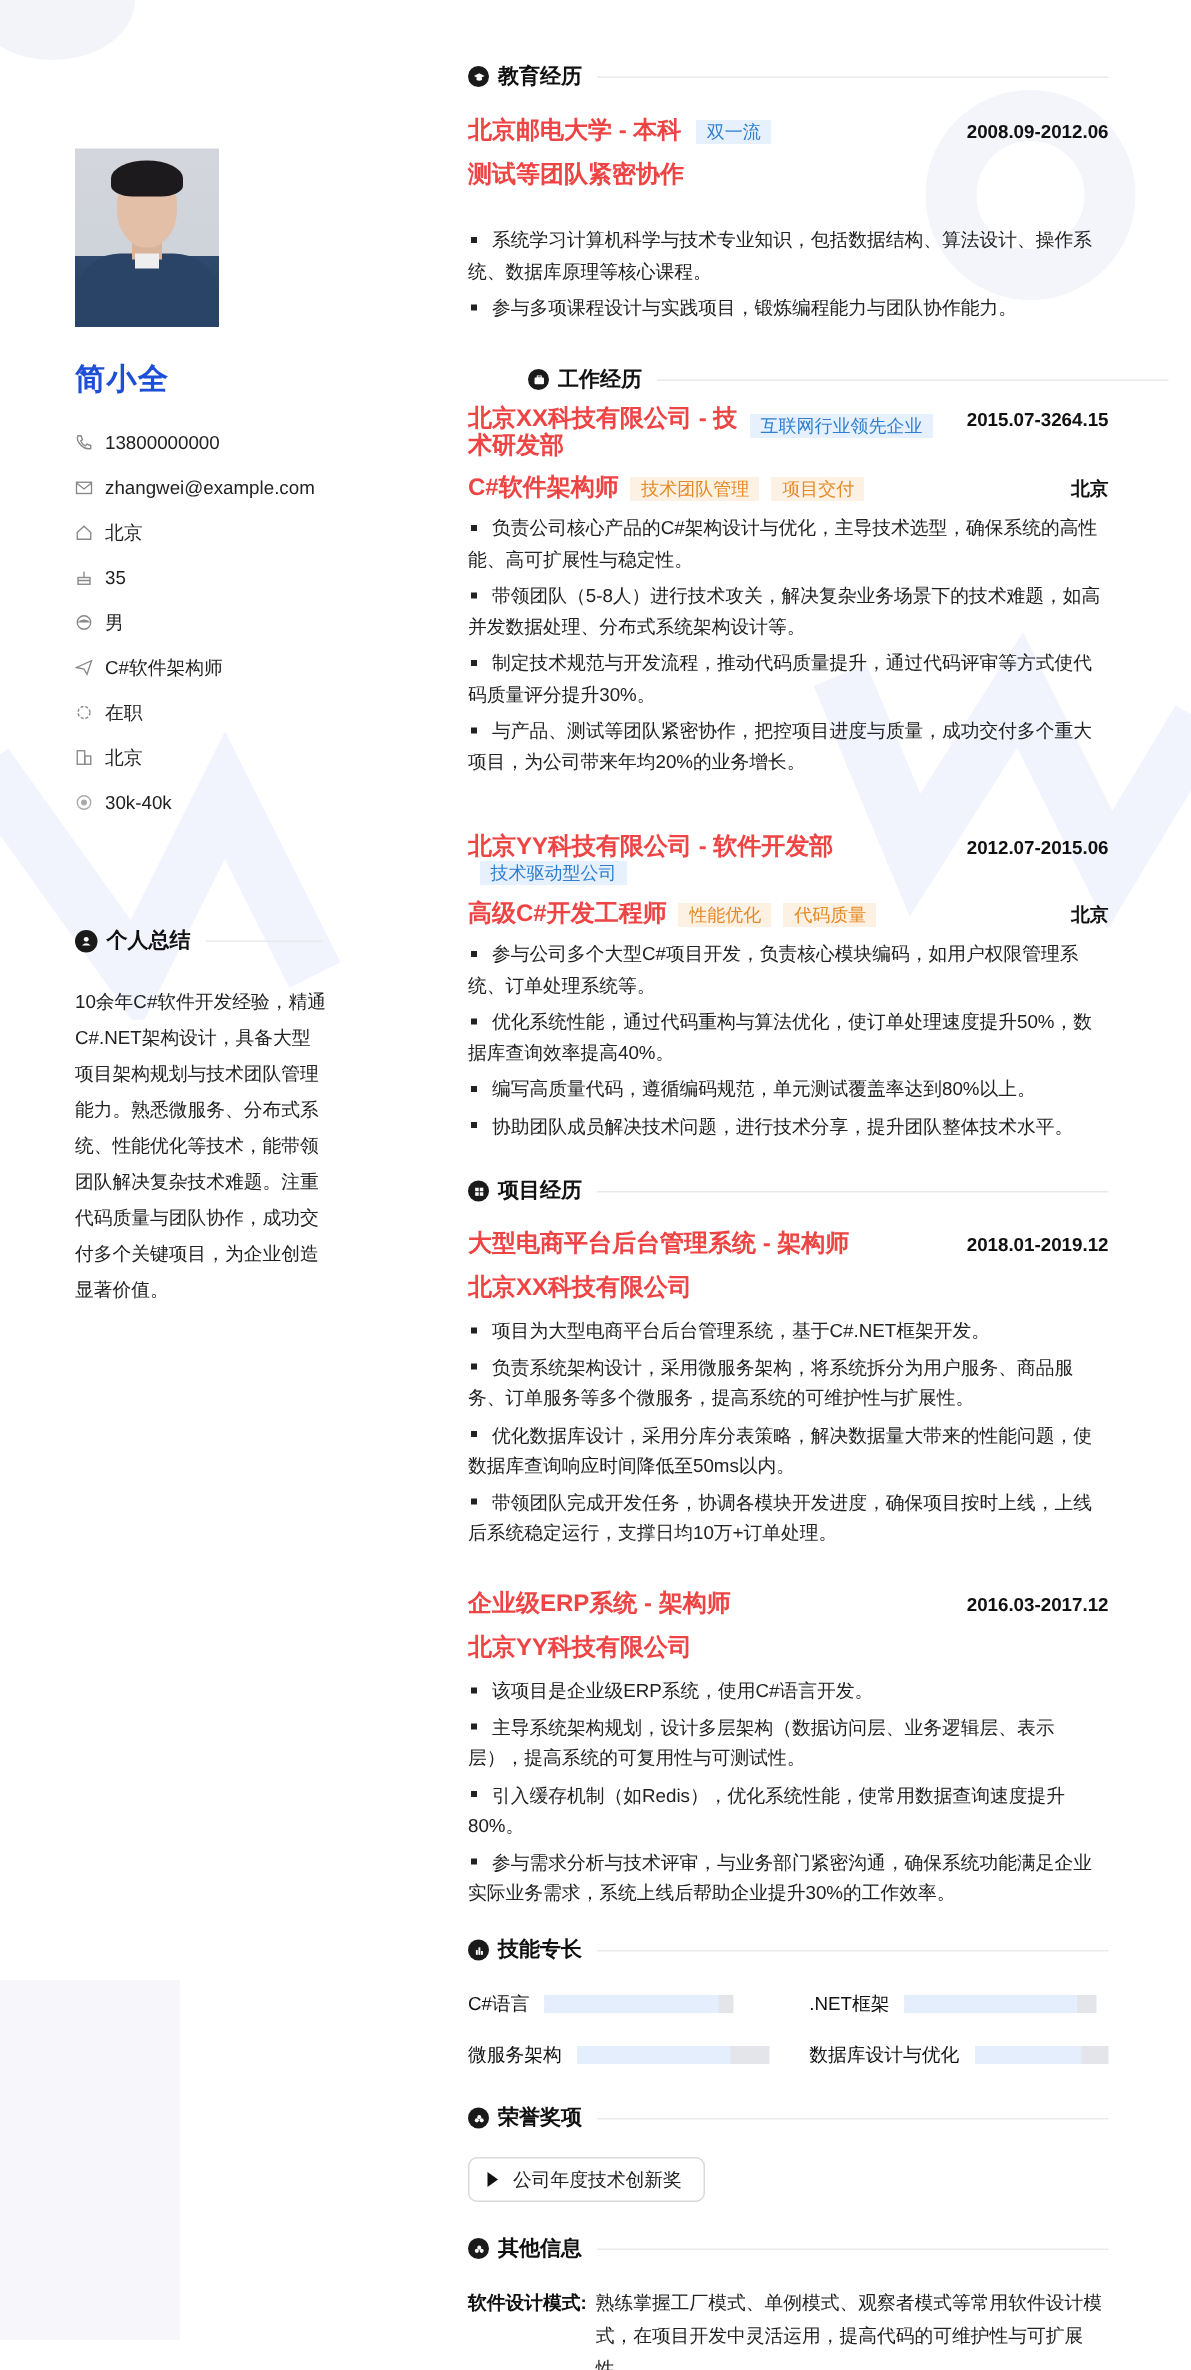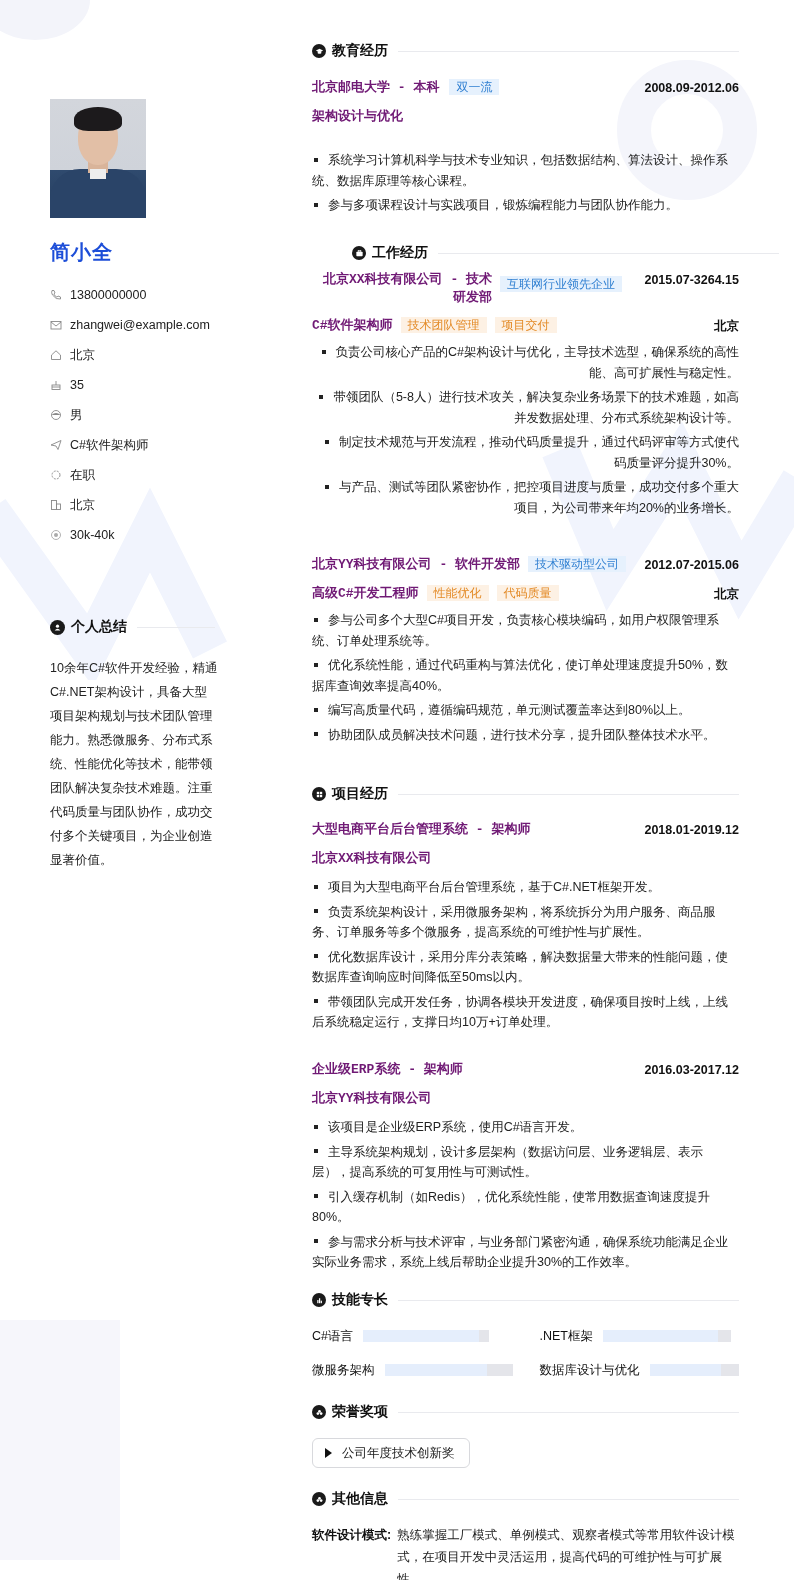--- a/index.html
+++ b/index.html
@@ -45,21 +45,21 @@
   
   .right { position: absolute; left: 312px; top: 0; width: 427px; }
   .sec-head { position: absolute; left: 0; display: flex; align-items: center; width: 427px; }
   .sec-head .hic { width: 14px; height: 14px; border-radius: 50%; background: #1a1a1a; display: inline-flex; align-items: center; justify-content: center; margin-right: 6px; }
   .sec-head .hic svg { width: 9px; height: 9px; }
   .sec-head .htxt { font-size: 14px; font-weight: bold; color: #111; white-space: nowrap; }
   .sec-head .hline { flex: 1; height: 1px; background: #e9eaee; margin-left: 10px; }
 
   .abs { position: absolute; left: 0; width: 427px; }
   .row { display: flex; align-items: flex-start; justify-content: space-between; }
-  .t-bold { font-size: 13px; font-weight: bold; color: #701a75; line-height: 18px; font-family: Liberation Mono, monospace; }
+  .t-bold { font-size: 16px; font-weight: bold; color: #ef4444; line-height: 18px; }
   .date { font-size: 12.5px; font-weight: bold; color: #111; line-height: 18px; white-space: nowrap; }
   .tag-blue { display: inline-block; background: #e6f1fd; color: #2f7fd1; font-size: 12px; padding: 0 7px; line-height: 16px; margin-left: 8px; }
   .tag-orange { display: inline-block; background: #fdf1e4; color: #e38a26; font-size: 12px; padding: 0 7px; line-height: 16px; margin-left: 8px; }
   .bullets { list-style: none; }
   .bullets li { font-size: 12.5px; line-height: 20.5px; color: #222; margin-bottom: 4px; position: relative; padding-left: 0; text-indent: 0; }
   .bullets li .dot { display: inline-block; width: 4px; height: 4px; background: #222; margin: 0 10px 2px 2px; vertical-align: middle; }
 
   .skills { display: grid; grid-template-columns: 1fr 1fr; column-gap: 12px; row-gap: 14px; }
   .skill { display: flex; align-items: center; font-size: 12.5px; color: #111; height: 20px; }
   .skill .lbl { white-space: nowrap; margin-right: 10px; }
@@ -200,39 +200,39 @@
           </svg>
         </span>
       <span class="htxt">教育经历</span>
       <span class="hline"></span>
     </div>
     <div class="abs" style="top:79px;">
       <div class="row">
         <div><span class="t-bold">北京邮电大学 - 本科</span><span class="tag-blue" style="margin-left:10px;">双一流</span></div>
         <span class="date">2008.09-2012.06</span>
       </div>
-      <div class="t-bold" style="margin-top:11px;">架构设计与优化</div>
+      <div class="t-bold" style="margin-top:11px;">测试等团队紧密协作</div>
       <ul class="bullets" style="margin-top:24px;">
         <li><span class="dot"></span><span>系统学习计算机科学与技术专业知识，包括数据结构、算法设计、操作系统、数据库原理等核心课程。</span></li>
         <li><span class="dot"></span><span>参与多项课程设计与实践项目，锻炼编程能力与团队协作能力。</span></li>
       </ul>
     </div>
 
     <div class="sec-head" style="top:244px;margin-left:40px;">
       <span class="hic">
           <svg viewBox="0 0 10 10">
             <rect x="1.5" y="3" width="7" height="5" rx="0.8" fill="#fff"></rect>
             <rect x="3.5" y="1.8" width="3" height="1.4" fill="none" stroke="#fff" stroke-width="0.7"></rect>
           </svg>
         </span>
       <span class="htxt">工作经历</span>
       <span class="hline"></span>
     </div>
 
-    <div class="abs" style="top:271px;text-align:right;">
+    <div class="abs" style="top:271px;">
       <div class="row">
         <span class="t-bold" style="width:180px;">北京XX科技有限公司 - 技术研发部</span>
         <span class="tag-blue" style="width:122px; margin-left:8px; margin-top:5px;">互联网行业领先企业</span>
         <span class="date" style="margin-left:auto;">2015.07-3264.15</span>
       </div>
       <div class="row" style="margin-top:10px;">
         <div><span class="t-bold">C#软件架构师</span><span class="tag-orange">技术团队管理</span><span class="tag-orange">项目交付</span></div>
         <span class="date">北京</span>
       </div>
       <ul class="bullets" style="margin-top:7px;">

